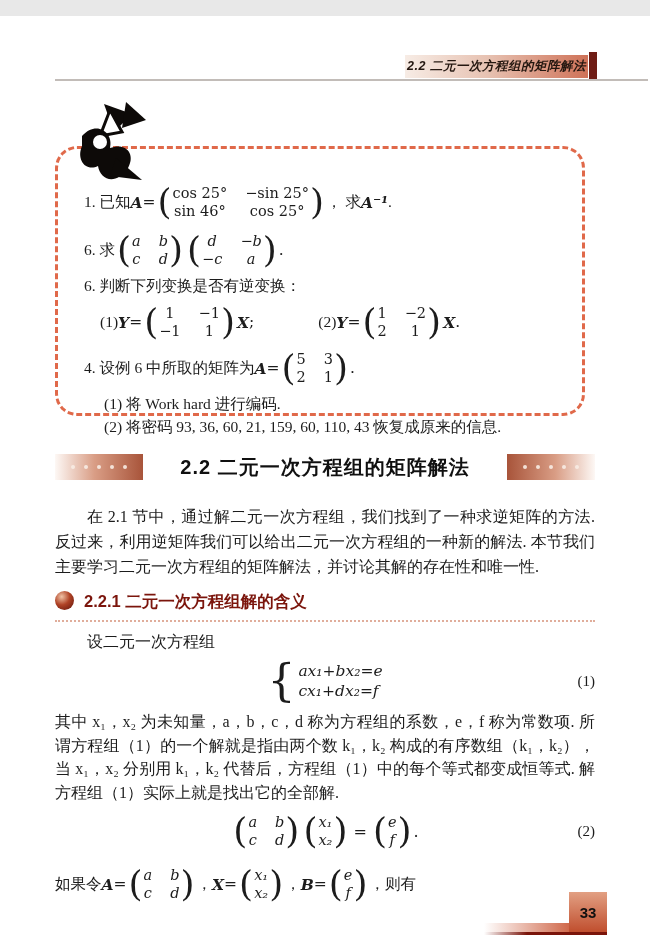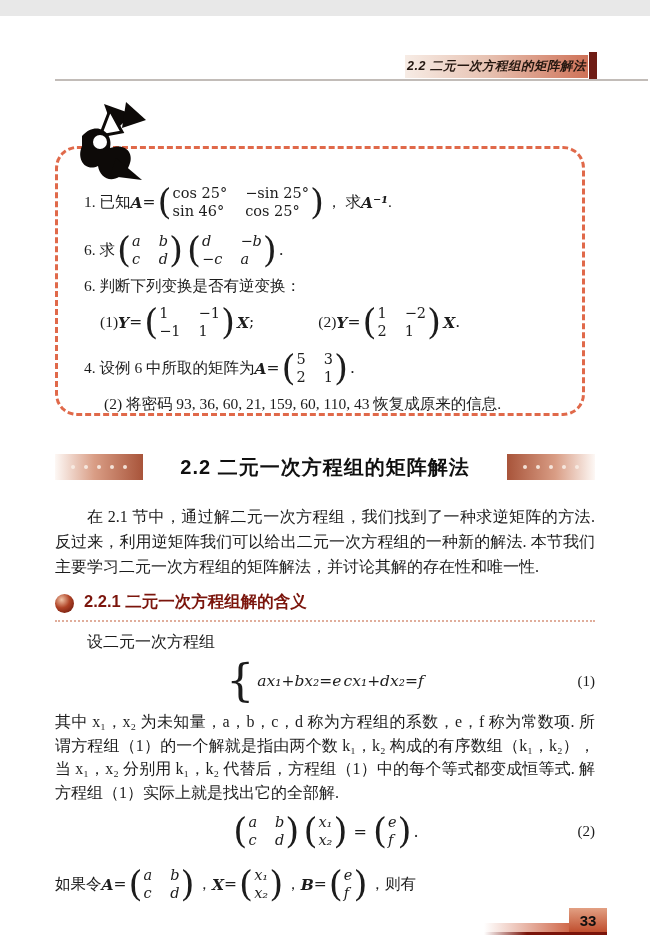--- a/index.html
+++ b/index.html
@@ -32,63 +32,63 @@
   .prac-label{height:22px;display:flex;align-items:center;font-size:15.5px;margin:2px 0;}
   .prac-subrow{display:flex;align-items:center;gap:64px;margin-left:16px;height:46px;}
   .prac-subline{margin-left:20px;height:23px;display:flex;align-items:center;font-size:15.5px;}
 
   
   .mat{display:inline-flex;align-items:center;margin:0 2px;line-height:1;}
   .mat::before,.mat::after{font-family:"DejaVu Serif",serif;font-size:36px;font-weight:300;color:#1c1c1c;line-height:1;}
   .mat::before{content:"(";margin-right:1px;}
   .mat::after{content:")";margin-left:1px;}
   .mat .cells{display:grid;grid-template-columns:auto auto;column-gap:18px;row-gap:3px;
-              font-family:"DejaVu Serif",serif;font-size:14.5px;font-style:italic;align-items:center;}
+              font-family:"DejaVu Serif",serif;font-size:14.5px;font-style:italic;text-align:center;align-items:center;}
   .mat.vec .cells{grid-template-columns:auto;}
   .mat.num .cells{font-style:normal;}
   .bvar{font-family:"DejaVu Serif",serif;font-weight:bold;font-style:italic;}
   .up{font-family:"DejaVu Serif",serif;font-style:normal;}
 
   .sys{display:inline-flex;align-items:center;}
   .sys::before{content:"{";font-family:"DejaVu Serif",serif;font-size:44px;font-weight:300;line-height:1;margin-right:3px;}
-  .sys .lines{display:flex;gap:2px;font-family:"DejaVu Serif",serif;
+  .sys .lines{display:flex;flex-direction:column;gap:2px;font-family:"DejaVu Serif",serif;
               font-style:italic;font-size:15.5px;}
 
   .eq{position:relative;display:flex;justify-content:center;align-items:center;}
   .eqlabel{position:absolute;right:0;top:50%;transform:translateY(-50%);font-size:15px;font-style:normal;}
 
   
   .content{position:absolute;left:55px;top:436px;width:540px;}
   .sechead{display:flex;align-items:center;justify-content:space-between;height:30px;}
   .secbar{width:88px;height:26px;display:flex;align-items:center;justify-content:center;gap:9px;}
   .secbar.left{background:linear-gradient(90deg,#fdf8f5 0%,#d99d85 45%,#a8543a 100%);}
   .secbar.right{background:linear-gradient(270deg,#fdf8f5 0%,#d99d85 45%,#a8543a 100%);}
   .secbar .dot{width:4px;height:4px;border-radius:50%;background:#f7ece4;opacity:.9;}
   .sectitle{font-family:"Liberation Sans","DejaVu Sans",sans-serif;font-weight:bold;font-size:20px;color:#101010;letter-spacing:1px;}
 
   .intro{margin-top:22px;font-size:16px;line-height:25px;text-align:justify;text-indent:2em;}
 
-  .subsect{margin-top:12px;display:flex;align-items:flex-end;gap:10px;
+  .subsect{margin-top:12px;display:flex;align-items:flex-start;gap:10px;
            border-bottom:2px dotted #e0ad9b;padding-bottom:7px;}
   .sphere{width:19px;height:19px;border-radius:50%;flex:0 0 auto;
           background:radial-gradient(circle at 35% 30%,#f0c3a6 0%,#b04326 45%,#5c0f07 100%);}
   .subsect .t{font-family:"Liberation Sans","DejaVu Sans",sans-serif;font-weight:bold;font-size:16.5px;color:#7b150c;}
 
   .lead{margin-top:10px;font-size:16px;text-indent:2em;height:22px;}
   .eq1{height:50px;margin-top:2px;}
   .para{font-size:16px;line-height:23.5px;text-align:justify;margin-top:4px;}
   .para.ind{text-indent:2em;margin-top:3px;}
   .eq2{height:52px;margin-top:1px;}
   .closing{margin-top:4px;height:46px;font-size:15.5px;}
 
   
   .pagefoot{position:absolute;right:43px;bottom:26px;display:flex;flex-direction:column;align-items:flex-end;}
   .pagefoot .toprow{display:flex;align-items:flex-end;}
   .pagefoot .strip{width:85px;height:9px;background:linear-gradient(90deg,rgba(208,105,75,0),#d0694b);}
-  .pagefoot .numblock{width:38px;height:24px;background:linear-gradient(180deg,#e2a083,#c04e2e);
+  .pagefoot .numblock{width:38px;height:40px;background:linear-gradient(180deg,#e2a083,#c04e2e);
                       display:flex;align-items:center;justify-content:center;}
   .pagefoot .numblock span{font-family:"Liberation Sans",sans-serif;font-weight:bold;font-size:15px;color:#101010;}
   .pagefoot .underline{width:123px;height:3px;background:linear-gradient(90deg,rgba(122,20,10,0),#7a140a 35%);}
 </style>
 </head>
 <body>
 
 <div class="page">
 
   <div class="runhead">
@@ -188,20 +188,21 @@
       <span class="mat num">
         <span class="cells">
           <span>5</span>
           <span>3</span>
           <span>2</span>
           <span>1</span>
         </span>
       </span>
       <span class="up">.</span>
     </div>
+    <div class="prac-subline">(1) 将 Work hard 进行编码.</div>
     <div class="prac-subline">(2) 将密码 93, 36, 60, 21, 159, 60, 110, 43 恢复成原来的信息.</div>
   </div>
 
   <div class="content">
 
     <div class="sechead">
       <span class="secbar left">
         <span class="dot"></span>
           <span class="dot"></span>
           <span class="dot"></span>

